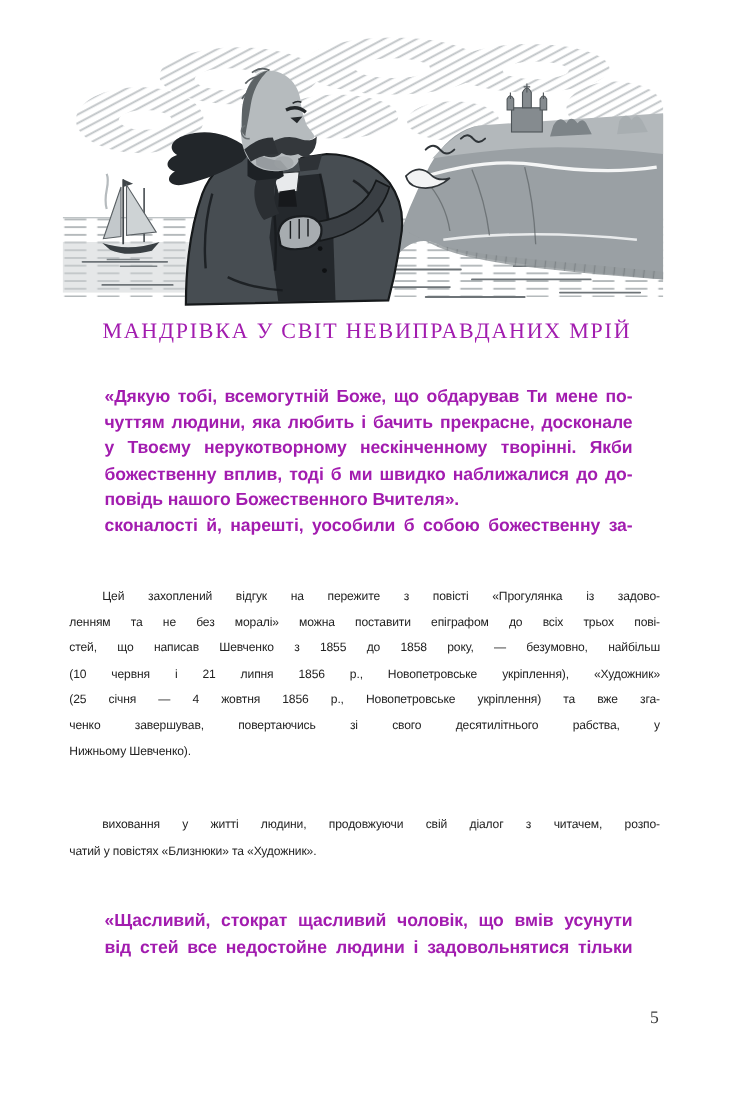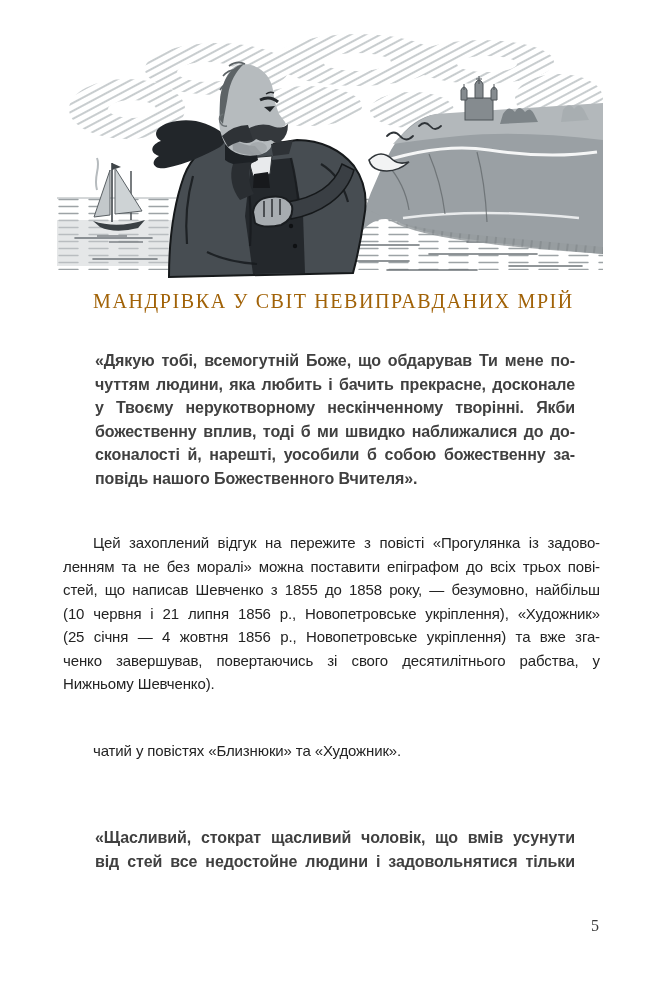--- a/index.html
+++ b/index.html
@@ -5,33 +5,33 @@
   html,body{margin:0;padding:0;background:#ffffff;}
   body{width:667px;height:1000px;position:relative;overflow:hidden;
        font-family:"Liberation Sans",sans-serif;-webkit-font-smoothing:antialiased;}
   .page{position:absolute;inset:0;background:#ffffff;}
 
   .illustration{position:absolute;left:57px;top:14px;width:546px;height:268px;}
   .illustration svg{width:100%;height:100%;display:block;}
 
   .chapter-title{position:absolute;left:0;right:0;top:290px;text-align:center;
        font-family:"Liberation Serif",serif;font-size:20px;font-weight:500;
-       letter-spacing:1.6px;color:#a16207;white-space:nowrap;}
+       letter-spacing:1.6px;color:#a21caf;white-space:nowrap;}
 
   .para{position:absolute;}
   .para .line{display:block;height:23.5px;line-height:23.5px;
        text-align:justify;text-align-last:justify;text-justify:inter-word;white-space:nowrap;}
   .para .line.last{text-align-last:auto;white-space:normal;}
   .para.indent .line:first-child{text-indent:30px;}
 
-  .quote{left:95px;width:480px;font-weight:700;font-size:16px;color:#404040;letter-spacing:-0.1px;}
+  .quote{left:95px;width:480px;font-weight:700;font-size:16px;color:#a21caf;letter-spacing:-0.1px;}
   #quote1{top:349px;}
   #quote2{top:826px;}
 
-  .bodytext{left:63px;width:537px;font-size:15px;color:#232323;letter-spacing:-0.12px;}
+  .bodytext{left:63px;width:537px;font-size:11px;color:#232323;letter-spacing:-0.12px;}
   #body1{top:531px;}
   #body2{top:739px;}
 
   .page-number{position:absolute;top:917px;left:580px;width:30px;text-align:center;
        font-family:"Liberation Serif",serif;font-size:16px;color:#3a3a3a;}
 </style>
 </head>
 <body>
 
 <div class="page">
@@ -180,33 +180,34 @@
     </svg>
   </div>
 
   <div class="chapter-title">МАНДРІВКА У СВІТ НЕВИПРАВДАНИХ МРІЙ</div>
 
   <div id="quote1" class="para quote">
       <div class="line">«Дякую тобі, всемогутній Боже, що обдарував Ти мене по-</div>
       <div class="line">чуттям людини, яка любить і бачить прекрасне, досконале</div>
       <div class="line">у Твоєму нерукотворному нескінченному творінні. Якби</div>
       <div class="line">божественну вплив, тоді б ми швидко наближалися до до-</div>
+      <div class="line last">повідь нашого Божественного Вчителя».</div>
       <div class="line">сконалості й, нарешті, уособили б собою божественну за-</div>
-      <div class="line last">повідь нашого Божественного Вчителя».</div>
     </div>
   <div id="body1" class="para bodytext indent">
       <div class="line">Цей захоплений відгук на пережите з повісті «Прогулянка із задово-</div>
       <div class="line">ленням та не без моралі» можна поставити епіграфом до всіх трьох пові-</div>
       <div class="line">стей, що написав Шевченко з 1855 до 1858 року, — безумовно, найбільш</div>
       <div class="line">(10 червня і 21 липня 1856 р., Новопетровське укріплення), «Художник»</div>
       <div class="line">(25 січня — 4 жовтня 1856 р., Новопетровське укріплення) та вже зга-</div>
       <div class="line">ченко завершував, повертаючись зі свого десятилітнього рабства, у</div>
       <div class="line last">Нижньому Шевченко).</div>
     </div>
   <div id="body2" class="para bodytext indent">
+      <div class="line">виховання у житті людини, продовжуючи свій діалог з читачем, розпо-</div>
       <div class="line last">чатий у повістях «Близнюки» та «Художник».</div>
     </div>
   <div id="quote2" class="para quote">
       <div class="line">«Щасливий, стократ щасливий чоловік, що вмів усунути</div>
       <div class="line">від стей все недостойне людини і задовольнятися тільки</div>
     </div>
 
   <div class="page-number">5</div>
 
 </div>

